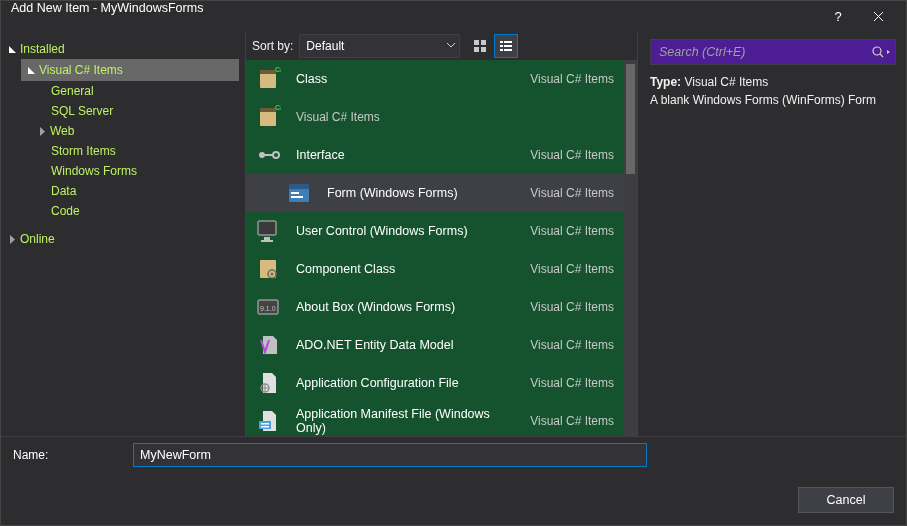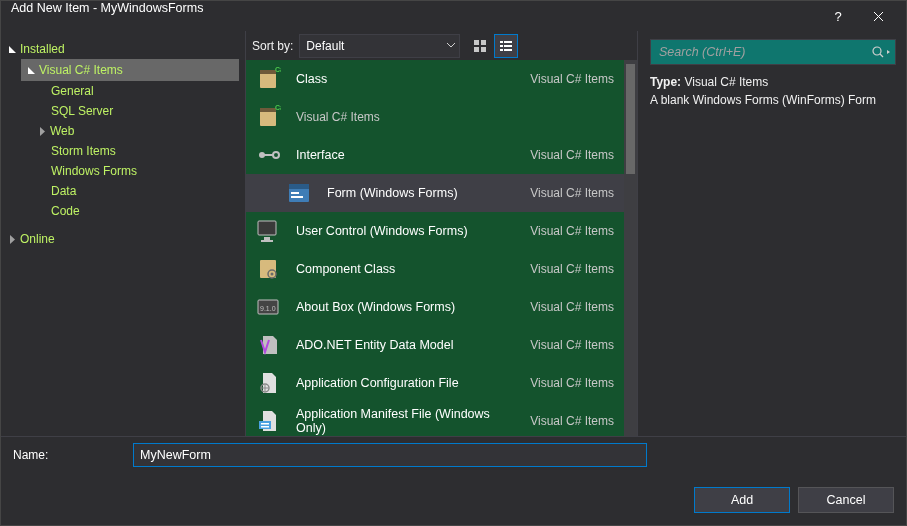--- a/index.html
+++ b/index.html
@@ -26,21 +26,21 @@
   .list-inner{flex:1;overflow:hidden;}
   .row{display:flex;align-items:center;height:38px;padding:0 10px 0 8px;gap:14px;}
   .row.selected{background:#3f3f46;padding-left:39px;}
   .iconcell{width:28px;height:28px;display:flex;align-items:center;justify-content:center;}
   .rowname{flex:1;color:#fff;font-size:12.5px;}
   .rowcat{color:#c8c8c8;font-size:12px;white-space:nowrap;}
   .vscroll{width:13px;background:#3e3e42;position:relative;}
   .vscroll .thumb{position:absolute;left:2px;right:2px;top:4px;height:110px;background:#686868;}
   
   .right{width:246px;padding:8px 10px 0 12px;display:flex;flex-direction:column;gap:8px;}
-  .search{height:24px;background:#0f766e;border:1px solid #3f3f46;display:flex;align-items:center;padding:0 4px 0 6px;}
+  .search{height:24px;background:#4c1d95;border:1px solid #3f3f46;display:flex;align-items:center;padding:0 4px 0 6px;}
   .search input{flex:1;background:transparent;border:none;outline:none;color:#d0d0d0;font-size:12.5px;}
   .search input::placeholder{color:#a0a0a0;font-style:italic;}
   .rdesc{color:#f1f1f1;line-height:18px;}
   .rdesc .tlabel{font-weight:bold;}
   
   .bottom{height:72px;padding:6px 12px 10px 12px;display:flex;flex-direction:column;gap:20px;border-top:1px solid #3f3f46;}
   .namerow{display:flex;align-items:center;gap:10px;}
   .namerow .lbl{width:110px;color:#fff;}
   .namerow input{flex:0 0 500px;height:22px;background:#333337;border:1px solid #007acc;outline:none;color:#fff;padding:0 6px;font-size:12.5px;}
   .namerow input::selection{background:#264f78;}
@@ -286,21 +286,18 @@
     </div>
 
   </div>
 
   <div class="bottom">
     <div class="namerow">
       <span class="lbl">Name:</span>
       <input value="MyNewForm" style="">
     </div>
     <div class="btnrow">
-      <div class="dlg-btn primary">
-          <span>Add</span>
-        </div>
       <div class="dlg-btn">
           <span>Cancel</span>
         </div>
     </div>
   </div>
 </div>
 
 </body></html>

